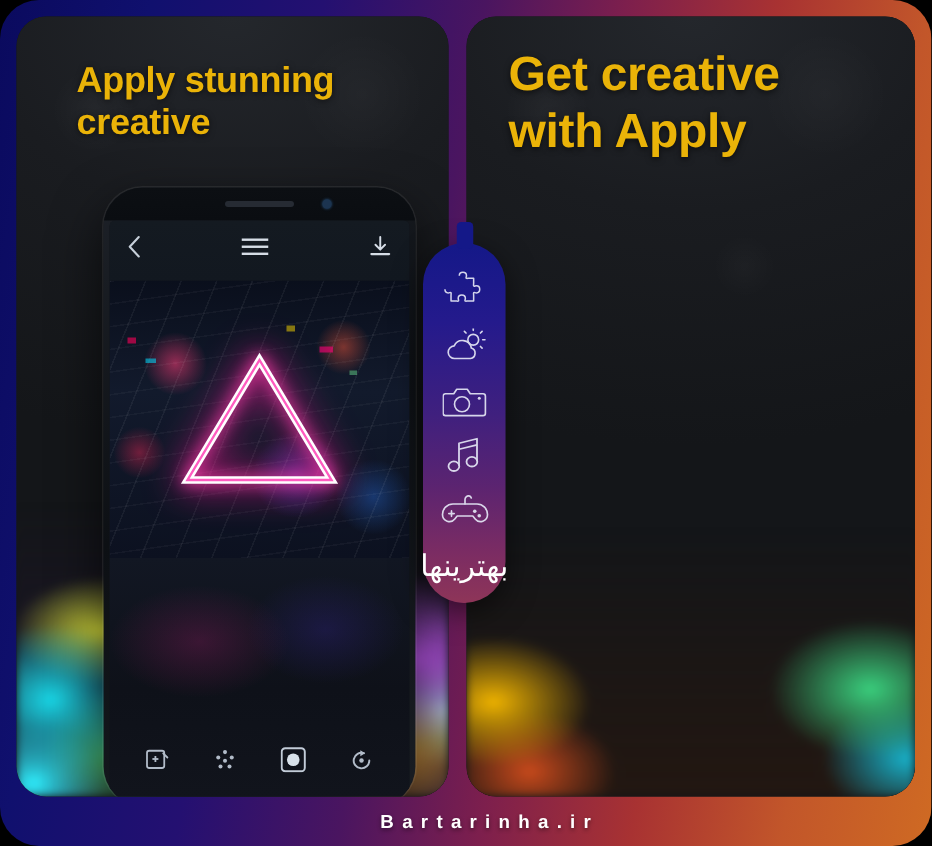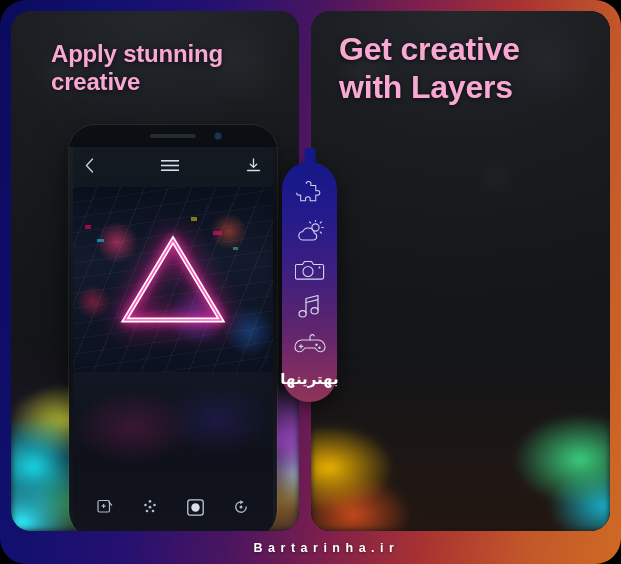--- a/index.html
+++ b/index.html
@@ -41,21 +41,21 @@
     content:""; position:absolute; inset:0;
     background:
       radial-gradient(circle 40px at 18% 12%, rgba(255,255,255,.035), transparent 70%),
       radial-gradient(circle 60px at 80% 10%, rgba(255,255,255,.028), transparent 70%),
       radial-gradient(circle 30px at 62% 32%, rgba(255,255,255,.025), transparent 70%);
   }
 
   
   .headline{
     position:absolute; z-index:6;
-    color:#f9a8d4; font-weight:700; line-height:1.18;
+    color:#eab308; font-weight:700; line-height:1.18;
     letter-spacing:-0.2px;
     text-shadow:0 1px 4px rgba(0,0,0,.6);
   }
   #headline-left { left:40px; top:29px;  font-size:24px; }
   #headline-right{ left:28px; top:20px;  font-size:32px; }
   .headline span{ display:block; }
 
   
   .irid{
     position:absolute; left:0; right:0; bottom:0; height:230px; z-index:1;
@@ -172,21 +172,21 @@
     box-shadow:0 6px 20px rgba(0,0,0,.55);
     display:flex; flex-direction:column; align-items:center;
     justify-content:space-around; padding:12px 0 8px;
   }
   #icon-pill::before{
     content:""; position:absolute; left:50%; transform:translateX(-50%);
     top:-14px; width:11px; height:18px; background:#141888; border-radius:3px;
   }
   .pill-icon{ opacity:.92; display:flex; align-items:center; justify-content:center; }
   .pill-logo{
-    color:#fff; font-size:15px; font-weight:700; letter-spacing:-1px;
+    color:#fff; font-size:20px; font-weight:400; letter-spacing:-1px;
     font-family:"DejaVu Sans", sans-serif; direction:rtl;
   }
 
   
   #brandbar{
     position:absolute; left:0; right:0; bottom:0; height:32px; z-index:30;
     display:flex; align-items:center; justify-content:center;
   }
   #brandtext{
     color:#ffffff; font-size:12.5px; font-weight:700;
@@ -287,21 +287,21 @@
       </div>
     </div>
   </div>
 
   <div class="panel" id="panel-right">
     <div class="panel-bg"></div>
     <div class="irid-r"></div>
 
     <div class="headline" id="headline-right">
       <span>Get creative</span>
-      <span>with Layers</span>
+      <span>with Apply</span>
     </div>
 
   </div>
 
   <div id="icon-pill">
 
     <span class="pill-icon">
       <svg width="30" height="28" viewBox="0 0 30 28">
         <path d="M10 3 c0-1.6 1.4-2.4 2.6-2.4 c1.2 0 2.6 .8 2.6 2.4 c0 .9-.6 1.4-.2 1.8 c.4.4 1.1.1 2 .1 h3.4 v3.6 c0 .9-.3 1.6.1 2 c.4.4 1-.2 1.9-.2 c1.6 0 2.4 1.4 2.4 2.6 c0 1.2-.8 2.6-2.4 2.6 c-.9 0-1.5-.6-1.9-.2 c-.4.4-.1 1.1-.1 2 v4.1 h-4.2 c-.9 0-1.6.3-2-.1 c-.4-.4.2-1 .2-1.9 c0-1.6-1.4-2.4-2.6-2.4 c-1.2 0-2.6.8-2.6 2.4 c0 .9.6 1.5.2 1.9 c-.4.4-1.1.1-2 .1 H4 v-4.1 c0-.9.3-1.6-.1-2 c-.4-.4-1 .2-1.9.2 c-1.6 0-2.4-1.4-2.4-2.6" fill="none" stroke="#e4e6f5" stroke-width="1.1" stroke-linejoin="round" transform="translate(2,1) scale(0.92)"></path>
       </svg>

